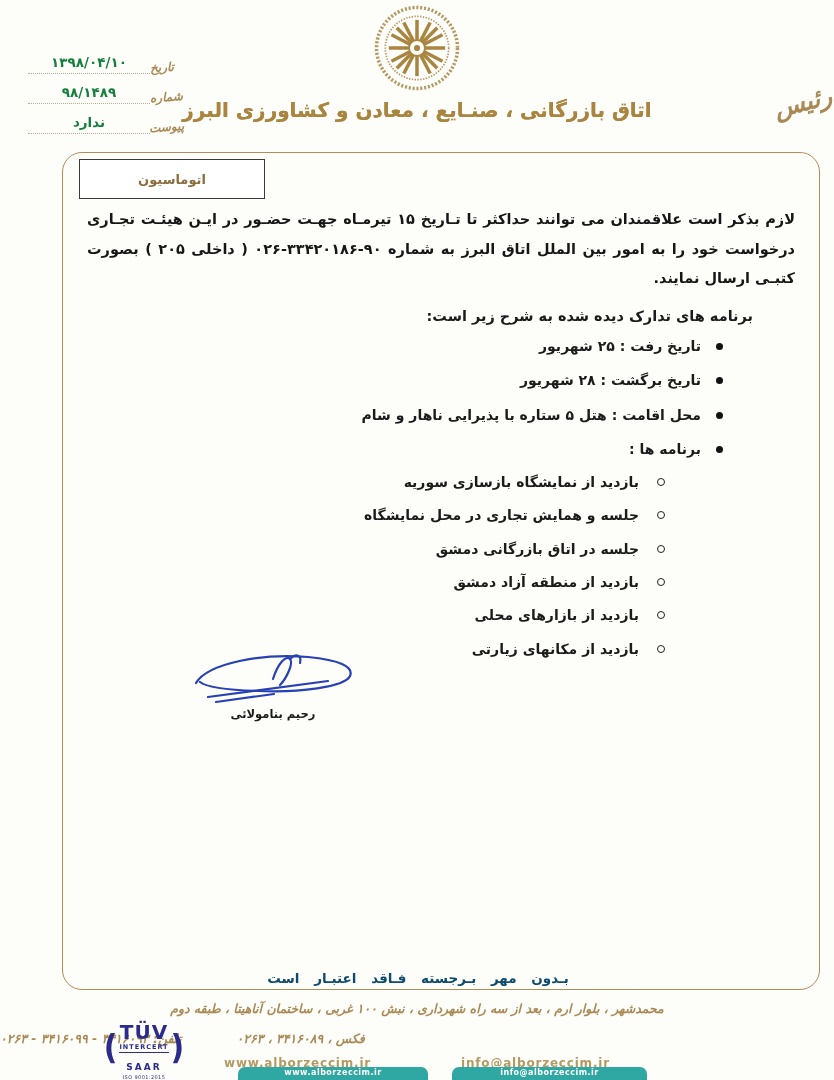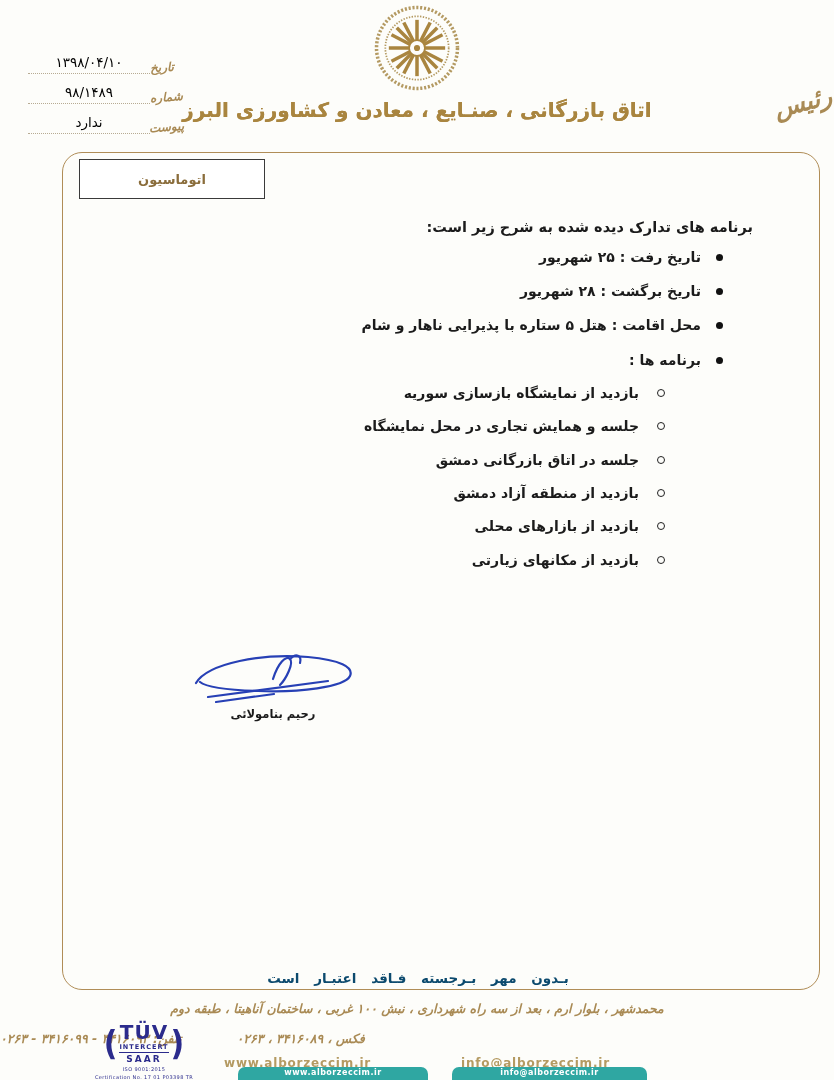--- a/index.html
+++ b/index.html
@@ -7,21 +7,21 @@
   body { font-family:"DejaVu Sans", sans-serif; }
   .page {
     position:relative; width:834px; height:1080px; margin:0 auto;
     background:#fdfdfa; overflow:hidden; color:#1b1b1b;
   }
 
   
   .meta { position:absolute; left:28px; top:52px; width:160px; }
   .meta-row { display:flex; align-items:flex-end; margin-bottom:8px; }
   .meta-value-cell { flex:1; text-align:center; border-bottom:1px dotted #b7ab93; padding-bottom:2px; }
-  .meta-value { font-size:13.5px; font-weight:normal; color:#000000; direction:rtl; }
+  .meta-value { font-size:13.5px; font-weight:bold; color:#15803d; direction:rtl; }
   .meta-label { width:38px; text-align:left; font-size:12px; color:#a98a54; font-style:italic; font-weight:bold; direction:rtl; padding-right:4px; transform:rotate(-4deg); }
 
   
   .letterhead { position:absolute; left:0; top:4px; width:100%; text-align:center; }
   .emblem { width:88px; height:88px; display:inline-block; }
   .head-title-fa { margin-top:2px; font-size:20px; font-weight:bold; color:#a9853f; direction:rtl; letter-spacing:0.5px; text-shadow:0 0 0.6px #a9853f; }
   .head-title-en { margin-top:4px; font-size:7px; letter-spacing:1.6px; color:#b49a62; font-weight:bold; }
 
   .president-script {
     position:absolute; right:2px; top:88px; width:60px;
@@ -92,21 +92,21 @@
   .teal-bar.web { left:238px; width:190px; }
   .teal-bar.mail { left:452px; width:195px; }
 
   
   .tuv { position:absolute; left:84px; top:1022px; width:120px; text-align:center; color:#2b2b8c; }
   .tuv-top { display:flex; align-items:center; justify-content:center; gap:2px; }
   .tuv-paren { font-size:30px; font-weight:bold; line-height:1; transform:scaleY(1.15); }
   .tuv-mid { display:inline-block; }
   .tuv-name { font-size:20px; font-weight:bold; letter-spacing:1px; line-height:1; }
   .tuv-sub { font-size:6.5px; font-weight:bold; letter-spacing:1px; margin-top:1px; }
-  .tuv-saar { font-size:9px; font-weight:bold; letter-spacing:2px; border-top:1.4px solid #2b2b8c; margin-top:1px; padding-top:1px; }
+  .tuv-saar { font-size:9px; font-weight:bold; letter-spacing:2px; border-top:1.4px solid #2b2b8c; margin-top:1px; padding-top:9px; }
   .tuv-micro { font-size:5px; margin-top:2px; letter-spacing:0.4px; }
 </style>
 </head>
 <body>
 
 <div class="page">
 
   <div class="meta">
     <div class="meta-row">
       <div class="meta-value-cell">
@@ -150,20 +150,21 @@
 
   <div class="president-script">رئیس</div>
 
   <div class="frame">
 
     <div class="stamp-box">
       <span class="stamp-text">اتوماسیون</span>
     </div>
 
     <div class="letter-body">
+      <p class="paragraph">لازم بذکر است علاقمندان می توانند حداکثر تا تـاریخ ۱۵ تیرمـاه جهـت حضـور در ایـن هیئـت تجـاری درخواست خود را به امور بین الملل اتاق البرز به شماره ۹۰-۳۳۴۲۰۱۸۶-۰۲۶ ( داخلی ۲۰۵ ) بصورت کتبـی ارسال نمایند.</p>
 
       <div class="list-heading">برنامه های تدارک دیده شده به شرح زیر است:</div>
 
       <ul class="bullets">
         <li><span class="dot"></span><span>تاریخ رفت :  ۲۵ شهریور</span></li>
         <li><span class="dot"></span><span>تاریخ برگشت : ۲۸ شهریور</span></li>
         <li><span class="dot"></span><span>محل اقامت : هتل ۵ ستاره با پذیرایی ناهار و شام</span></li>
         <li><span class="dot"></span><span>برنامه ها :</span></li>
       </ul>
 

